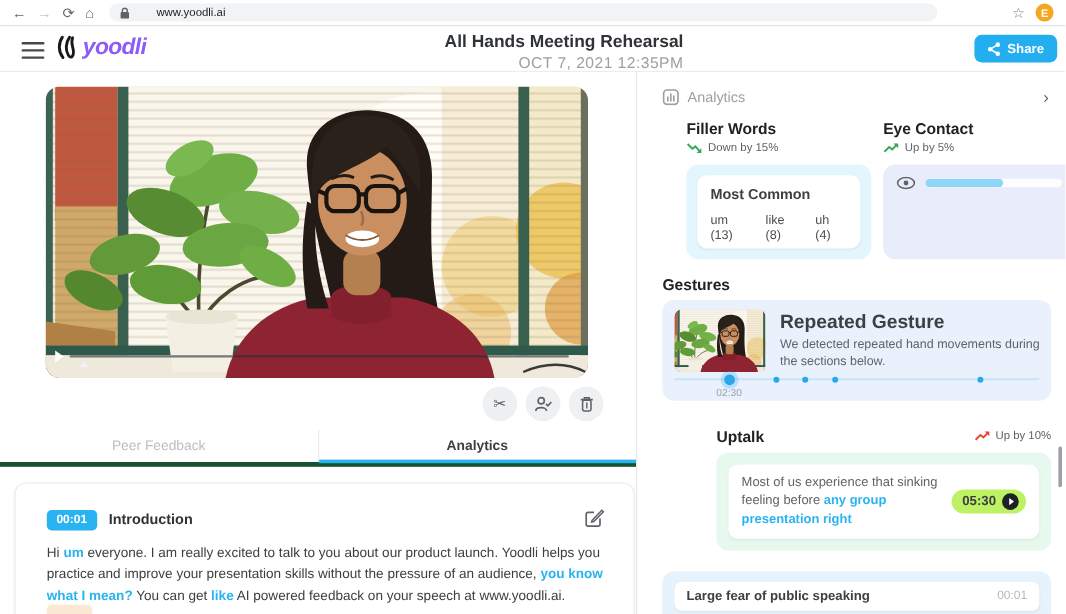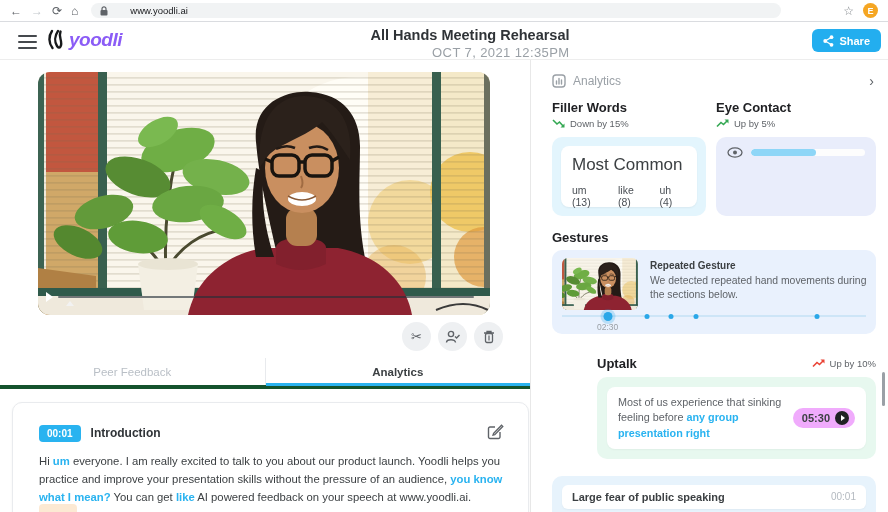--- a/index.html
+++ b/index.html
@@ -68,53 +68,53 @@
   .filler { color:#29b3f0; font-weight:bold; }
   .next-badge { position:absolute; left:26px; top:101px; width:38px; height:27px; border-radius:4px; background:#fbe3c8; opacity:0.8; }
 
   
   .right-panel { position:absolute; left:531px; top:60px; width:357px; height:452px; padding:14px 12px 0 21px; }
   .analytics-row { display:flex; align-items:center; gap:7px; color:#9aa0a6; font-size:12px; margin-bottom:12px; cursor:pointer; }
   .chev { margin-left:auto; color:#5f6368; font-size:14px; line-height:1; margin-right:2px; }
   .stats-grid { display:flex; gap:10px; }
   .stat-col h3, .sec-h { font-size:13px; font-weight:bold; color:#202124; }
   .trend { display:flex; align-items:center; gap:4px; font-size:9.5px; color:#5f6368; margin-top:3px; }
-  .stat-col.fw { width:154px; } .stat-col.ec { width:160px; }
+  .stat-col.fw { width:154px;margin-left:20px; } .stat-col.ec { width:160px; }
 
   .cards-row { display:flex; gap:10px; margin-top:8px; }
   .filler-card { width:154px; height:79px; background:#e3f5fd; border-radius:10px; padding:9px; }
   .filler-inner { background:#fff; border-radius:8px; height:61px; padding:9px 11px; box-shadow:0 1px 2px rgba(0,0,0,0.05); }
-  .fi-title { font-size:17px; font-weight:normal; color:#3c4043; }
+  .fi-title { font-size:12px; font-weight:bold; color:#3c4043; }
   .fi-items { display:flex; gap:11px; font-size:10.5px; color:#4a4f55; margin-top:9px; }
   .eye-card { width:160px; height:79px; background:#e9edfb; border-radius:10px; padding:10px 11px; }
   .eye-top { display:flex; align-items:center; gap:8px; }
   .eye-bar { flex:1; height:7px; background:#fdfdfd; border-radius:4px; overflow:hidden; }
   .eye-fill { height:100%; background:#8ed6f7; border-radius:4px; }
   .eye-desc { font-size:10.3px; color:#5f6368; line-height:1.42; margin-top:7px; }
 
   .gestures-sec { margin-top:14px; }
   .gest-card { margin-top:5px; height:84px; background:#e9f1fd; border-radius:10px; position:relative; padding:8px 10px; }
   .gest-flex { display:flex; }
   .gest-thumb { width:76px; height:52px; border-radius:6px; overflow:hidden; position:relative; background:#efe9db; cursor:pointer; flex:0 0 auto; }
   .gest-thumb svg { position:absolute; inset:0; }
   .gest-text { margin-left:12px; padding-top:2px; }
-  .gest-title { font-size:10px; font-weight:bold; color:#3c4043; }
+  .gest-title { font-size:16px; font-weight:bold; color:#3c4043; }
   .gest-desc { font-size:10.4px; color:#5f6368; line-height:1.35; margin-top:3px; width:218px; }
   .gest-timeline { position:absolute; left:10px; right:10px; bottom:17px; height:2px; background:#cde5f7; }
   .g-dot { position:absolute; width:5px; height:5px; border-radius:50%; background:#2aa7e8; top:-1.5px; transform:translateX(-50%); cursor:pointer; }
   .g-dot.major { width:9px; height:9px; top:-3.5px; box-shadow:0 0 0 3px rgba(42,167,232,0.25); }
   .g-label { position:absolute; top:7px; transform:translateX(-50%); font-size:8.5px; color:#9aa0a6; }
 
   .uptalk-sec { margin-top:22px;padding-left:45px; }
   .uptalk-head { display:flex; align-items:center; justify-content:space-between; }
   .uptalk-card { margin-top:6px; background:#e7f8ef; border-radius:10px; padding:10px; }
   .uptalk-inner { background:#fff; border-radius:8px; padding:8px 11px; display:flex; align-items:center; justify-content:space-between; box-shadow:0 1px 2px rgba(0,0,0,0.04); }
   .quote { width:205px; font-size:10.8px; color:#5f6368; line-height:1.42; }
   .q-hl { color:#29b3f0; font-weight:bold; }
-  .time-pill { display:flex; align-items:center; gap:5px; background:#f0abfc; border-radius:13px; padding:3px 6px 3px 9px; cursor:pointer; }
+  .time-pill { display:flex; align-items:center; gap:5px; background:#bef264; border-radius:13px; padding:3px 6px 3px 9px; cursor:pointer; }
   .time-pill b { font-size:11px; color:#3c4043; }
   .play-circle { width:14px; height:14px; border-radius:50%; background:#202124; display:flex; align-items:center; justify-content:center; }
   .play-circle::after { content:""; width:0; height:0; border-left:4.5px solid #fff; border-top:3px solid transparent; border-bottom:3px solid transparent; margin-left:1px; }
 
   .takeaways-sec { margin-top:17px; }
   .tk-card { margin-top:7px; background:#e7f3fc; border-radius:10px; padding:9px 10px; height:120px; }
   .tk-row { background:#fff; border-radius:6px; padding:6px 10px; display:flex; align-items:center;
     justify-content:space-between; margin-bottom:7px; cursor:pointer; box-shadow:0 1px 2px rgba(0,0,0,0.04); }
   .tk-text { font-size:11px; font-weight:bold; color:#3c4043; }
   .tk-time { font-size:10px; color:#b4bac0; }

